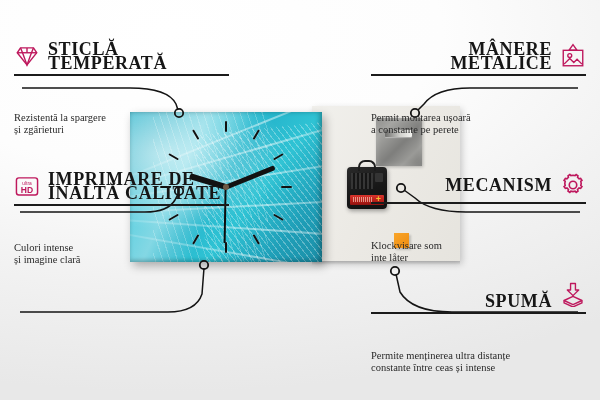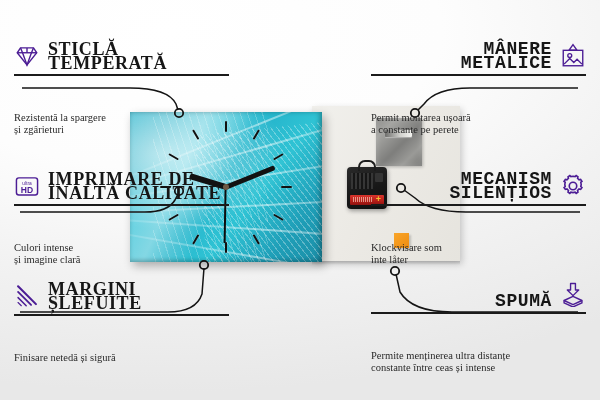--- a/index.html
+++ b/index.html
@@ -132,28 +132,28 @@
 
   
   .callout{ position:absolute; width:215px; }
   .callout .head{ display:flex; align-items:center; gap:8px; }
   .callout.right .head{ justify-content:flex-end; }
   .title{
     font-family:"Liberation Serif", serif;
     font-weight:bold; font-size:18px; letter-spacing:.6px;
     line-height:14px; text-transform:uppercase; color:#161616;
   }
-  .callout.right .title{ text-align:right;font-family:Liberation Mono, monospace; }
+  .callout.right .title{ text-align:right; }
   .rule{ height:1.6px; background:#1b1b1b; margin:4px 0 4px 0; }
   .desc{
     font-family:"Liberation Serif", serif;
     font-size:10.5px; line-height:12.5px; color:#2a2a2a;margin-top:36px;
   }
   .callout.right .desc{ }
-  .ico{ width:26px; height:26px; flex:0 0 26px; color:#4c1d95; }
+  .ico{ width:26px; height:26px; flex:0 0 26px; color:#be185d; }
   .ico svg{ display:block; width:26px; height:26px; }
 
   
   .leaders{ position:absolute; inset:0; pointer-events:none; }
   .leaders path{ fill:none; stroke:#141414; stroke-width:1.5; }
   .leaders circle{ fill:none; stroke:#141414; stroke-width:1.8; }
 
   
   #c-glass   { left:14px;  top:42px;  }
   #c-print   { left:14px;  top:172px; }
@@ -303,42 +303,20 @@
         <span>ÎNALTĂ CALITATE</span>
       </span>
     </div>
     <div class="rule"></div>
     <div class="desc">
       <span>Culori intense</span><br>
       <span>și imagine clară</span>
     </div>
   </div>
 
-  <div class="callout left" id="c-edges">
-    <div class="head">
-      <span class="ico">
-        <svg viewBox="0 0 32 32">
-            <g stroke="currentColor" stroke-linecap="round">
-          <path d="M5 4 L27 26" stroke-width="2.6"></path>
-          <path d="M5 11 L21 27" stroke-width="2.2"></path>
-          <path d="M5 18 L15 28" stroke-width="1.8"></path>
-          <path d="M5 24 L9 28" stroke-width="1.4"></path>
-        </g>
-          </svg>
-      </span>
-      <span class="title">
-        <span>MARGINI</span><br>
-        <span>ȘLEFUITE</span>
-      </span>
-    </div>
-    <div class="rule"></div>
-    <div class="desc">
-      <span>Finisare netedă și sigură</span>
-    </div>
-  </div>
 
   <div class="callout right" id="c-handles">
     <div class="head">
       <span class="title">
         <span>MÂNERE</span><br>
         <span>METALICE</span>
       </span>
       <span class="ico">
         <svg viewBox="0 0 32 32">
             <g fill="none" stroke="currentColor" stroke-width="1.7">
@@ -354,21 +332,20 @@
     <div class="desc">
       <span>Permit montarea ușoară</span><br>
       <span>a constante pe perete</span>
     </div>
   </div>
 
   <div class="callout right" id="c-mech">
     <div class="head">
       <span class="title">
         <span>MECANISM</span><br>
-        <span>SILENȚIOS</span>
       </span>
       <span class="ico">
         <svg viewBox="0 0 32 32">
             <g fill="none" stroke="currentColor" stroke-width="2">
           <path d="M16 4 l2.6.5 1.3-1.4 2.2 1.6-.5 1.9 1.9 1.9 1.9-.5 1.6 2.2-1.4 1.3.5 2.6-.5 2.6 1.4 1.3-1.6 2.2-1.9-.5-1.9 1.9.5 1.9-2.2 1.6-1.3-1.4-2.6.5-2.6-.5-1.3 1.4-2.2-1.6.5-1.9-1.9-1.9-1.9.5-1.6-2.2 1.4-1.3-.5-2.6.5-2.6-1.4-1.3 1.6-2.2 1.9.5 1.9-1.9-.5-1.9 2.2-1.6 1.3 1.4z"></path>
           <circle cx="16" cy="16" r="4.6"></circle>
         </g>
           </svg>
       </span>
     </div>

